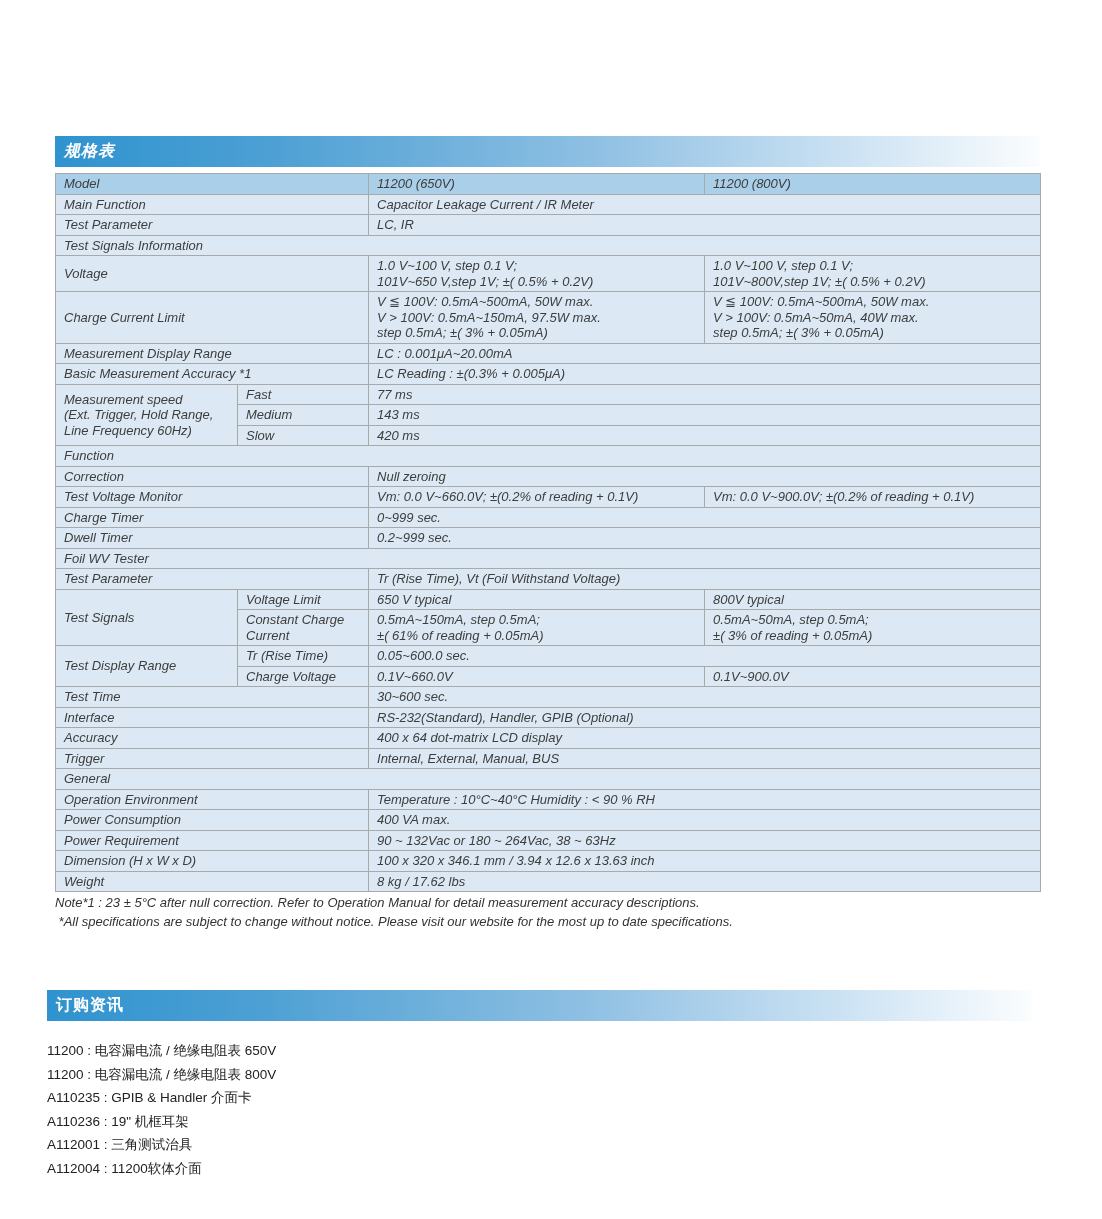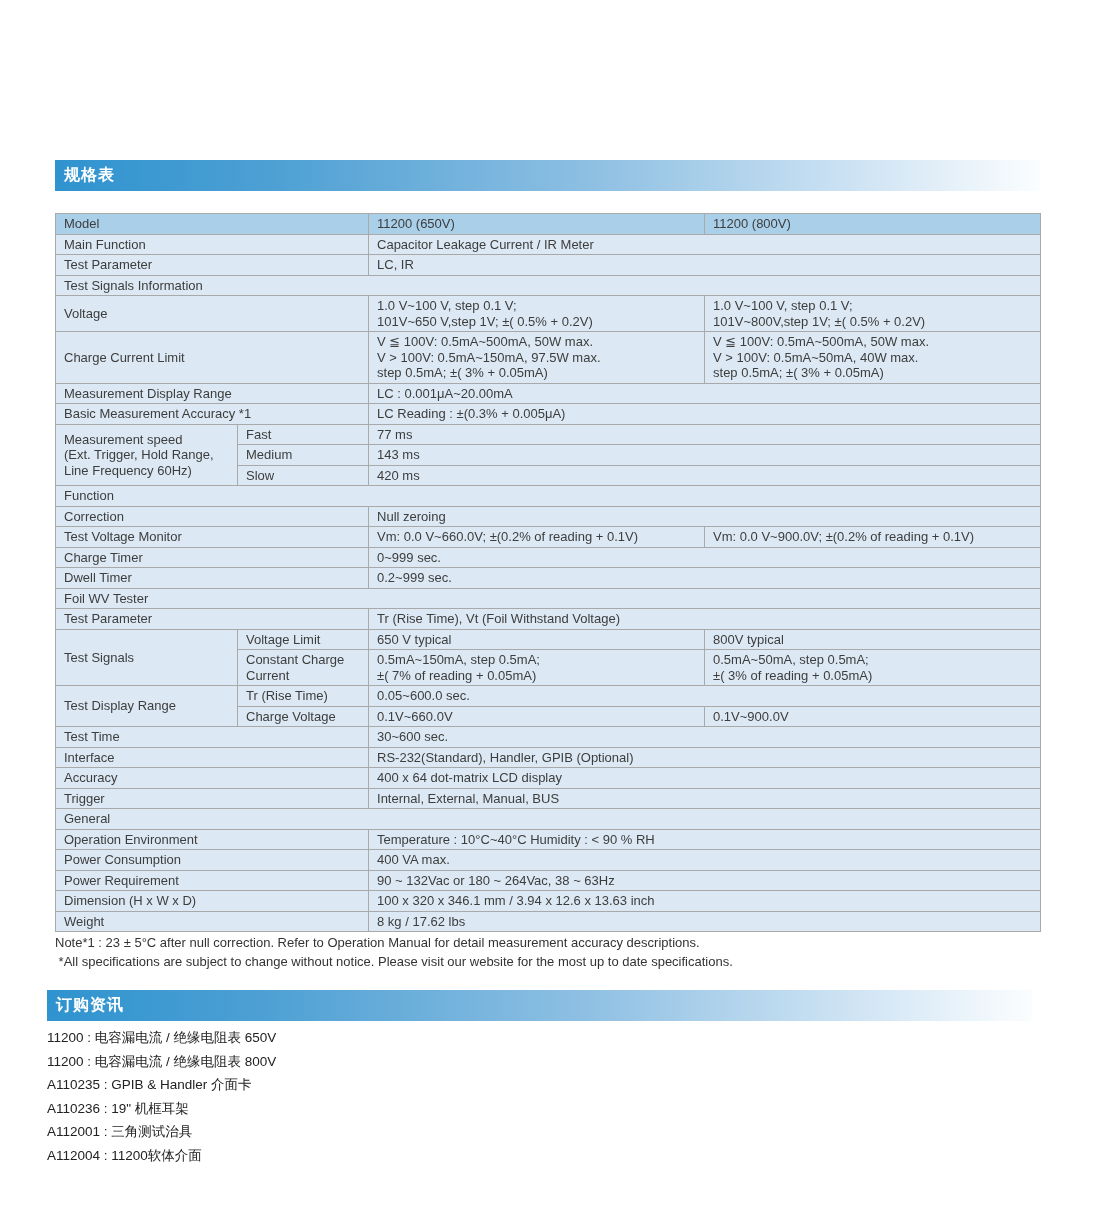--- a/index.html
+++ b/index.html
@@ -1,45 +1,45 @@
 <!DOCTYPE html>
 <html><head>
 <meta charset="utf-8">
 <style>
   html,body{margin:0;padding:0;}
   body{
     width:1102px;height:1219px;background:#ffffff;position:relative;
     font-family:"Liberation Sans","DejaVu Sans",sans-serif;color:#3d3d3d;
     -webkit-font-smoothing:antialiased;
   }
-  .content{position:absolute;left:55px;top:160px;width:985px;}
+  .content{position:absolute;left:55px;top:136px;width:985px;font-style:italic;}
   .bar{
     height:31px;box-sizing:border-box;padding-left:9px;
     background:linear-gradient(to right,#2f93cf 0%,#4da0d4 22%,#8fc0e3 55%,#cfe4f4 82%,#fbfdfe 100%);
     color:#ffffff;font-weight:bold;font-size:16px;line-height:30px;
     letter-spacing:1px;
   }
   table.spec{
-    border-collapse:collapse;table-layout:fixed;width:985px;margin-top:22px;
+    border-collapse:collapse;table-layout:fixed;width:985px;margin-top:6px;
   }
   table.spec td{
     border:1.5px solid #a9a9a9;
     padding:2px 8px;font-size:13px;line-height:15.5px;
     vertical-align:middle;background:#dce9f4;white-space:pre-line;
     overflow:hidden;
   }
   td.label-cell{text-align:left;}
   td.sublabel-cell{text-align:left;}
   td.value-cell{text-align:left;}
   td.section-cell{background:#92c3e3;text-align:left;}
   tr.model-row td{background:#a9cfe9;}
   .notes{margin-top:1px;font-size:13px;line-height:19px;color:#333333;}
   .note-line{white-space:pre;}
   .ordering{position:absolute;left:47px;top:990px;width:985px;}
-  .order-list{margin-top:5px;}
+  .order-list{margin-top:18px;}
   .order-item{font-size:13.5px;line-height:23.5px;color:#222222;}
 </style>
 </head>
 <body>
 
 <div class="content">
   <div class="bar">
     <span>规格表</span>
   </div>
   <table class="spec">
@@ -135,21 +135,21 @@
         <tr>
           <td class="label-cell" rowspan="2">Test Signals</td>
           <td class="sublabel-cell">Voltage Limit</td>
           <td class="value-cell">650 V typical</td>
           <td class="value-cell">800V typical</td>
         </tr>
         <tr>
           <td class="sublabel-cell">Constant Charge
 Current</td>
           <td class="value-cell">0.5mA~150mA, step 0.5mA;
-±( 7% of reading + 0.05mA)</td>
+±( 61% of reading + 0.05mA)</td>
           <td class="value-cell">0.5mA~50mA, step 0.5mA;
 ±( 3% of reading + 0.05mA)</td>
         </tr>
         <tr>
           <td class="label-cell" rowspan="2">Test Display Range</td>
           <td class="sublabel-cell">Tr (Rise Time)</td>
           <td class="value-cell" colspan="2">0.05~600.0 sec.</td>
         </tr>
         <tr>
           <td class="sublabel-cell">Charge Voltage</td>

